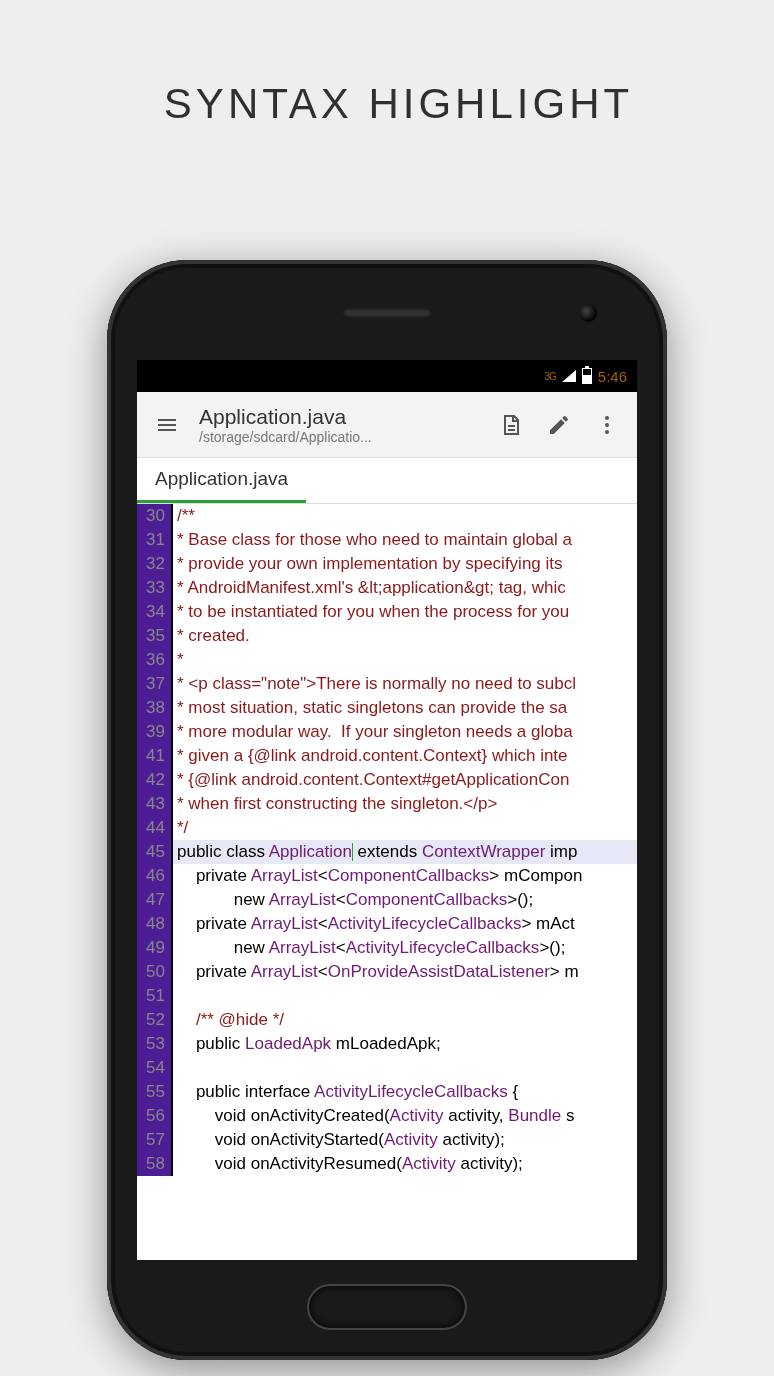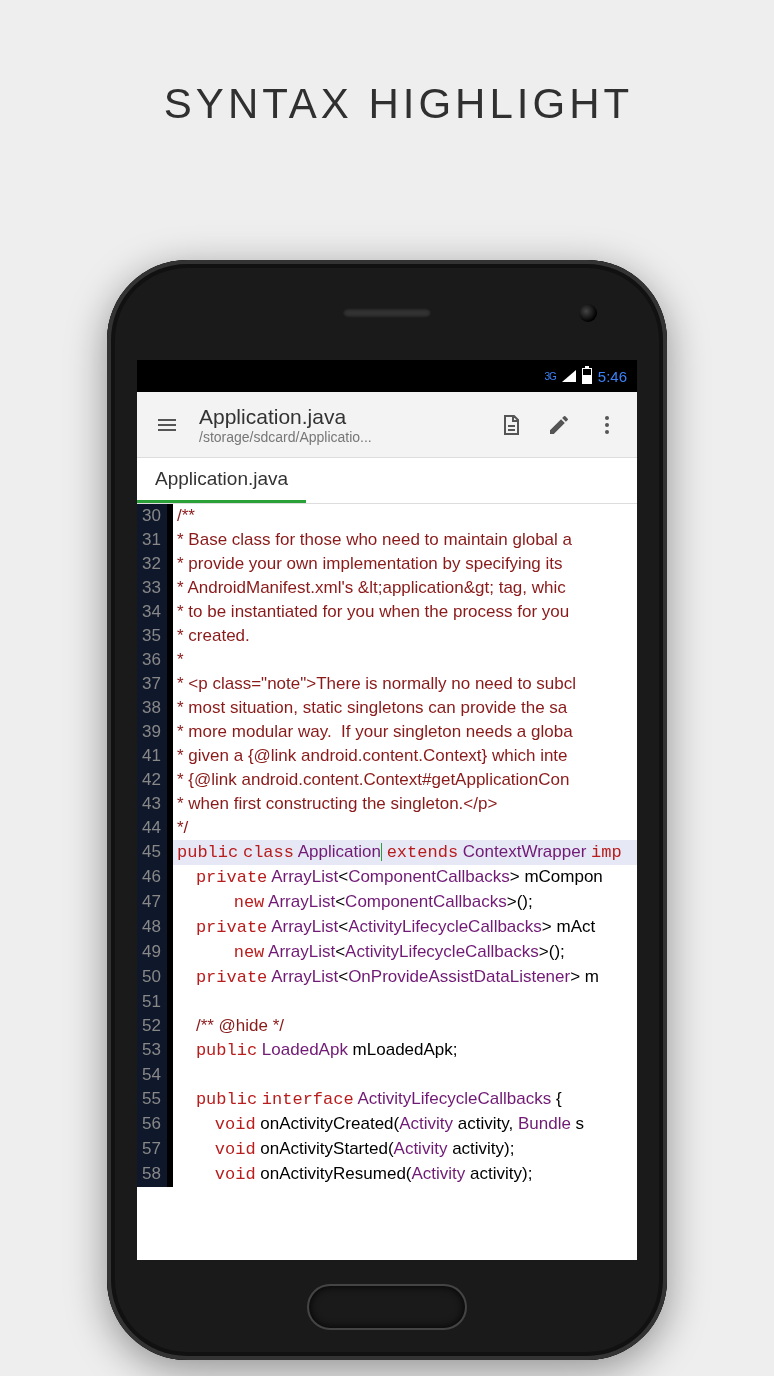--- a/index.html
+++ b/index.html
@@ -80,21 +80,21 @@
     right: 30px;
     bottom: 100px;
     background: #fff;
     overflow: hidden;
   }
 
   
   .statusbar {
     height: 30px;
     background: #000;
-    color: #3b82f6;
+    color: #a16207;
     display: flex;
     align-items: center;
     justify-content: flex-end;
     padding: 16px 10px;
     font-size: 15px;
     gap: 6px;
   }
   .sig { font-size: 10px; letter-spacing: -1px; }
   .tri {
     width: 0; height: 0;
@@ -151,29 +151,29 @@
     line-height: 24px;
     white-space: nowrap;
     overflow: hidden;
   }
   .row { display:flex; }
   .gut {
     width: 36px;
     text-align: right;
     padding-right: 6px;
     color: #888;
-    background: #0f172a;
-    border-right: 6px solid #000000;
+    background: #4c1d95;
+    border-right: 2px solid #000000;
     flex-shrink: 0;
   }
   .ln { padding-left: 4px; flex:1; overflow:hidden;}
   .current .ln { background: #e6e8f5; }
   
   .cm { color: #8a1a1a; } 
-  .kw { color: #b91c1c; font-family: Liberation Mono, monospace; } 
+  .kw { color: #000000; } 
   .ty { color: #701a75; }
   .caret {
     display:inline-block;
     width:1px; height:18px;
     background:#2aa038;
     vertical-align:middle;
     margin:0 0 2px 0;
   }
 </style>
 </head>

